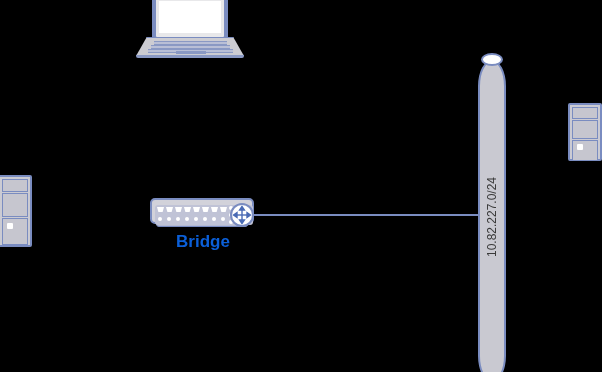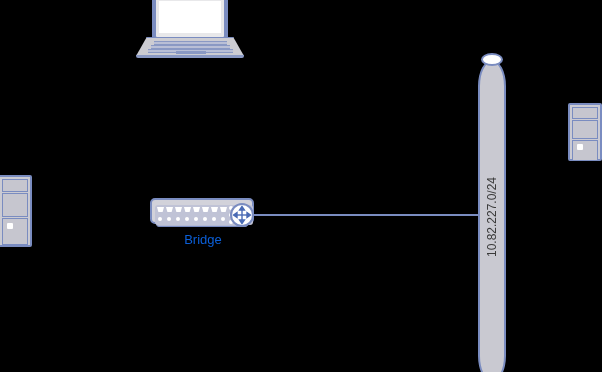--- a/index.html
+++ b/index.html
@@ -182,22 +182,22 @@
     background: #ffffff;
     border: 2px solid #7a8cc0;
     box-sizing: border-box;
     border-radius: 50%;
   }
   .sw-label {
     position: absolute;
     left: 0; top: 36px;
     width: 106px;
     text-align: center;
-    font-size: 13px;
-    font-weight: normal;
+    font-size: 17px;
+    font-weight: bold;
     color: #0b5fd8;
   }
 
   
   .link {
     position: absolute;
     background: #7a8cc0;
   }
   #link-bridge-bus { left: 254px; top: 214px; width: 228px; height: 2px; }
 </style>

